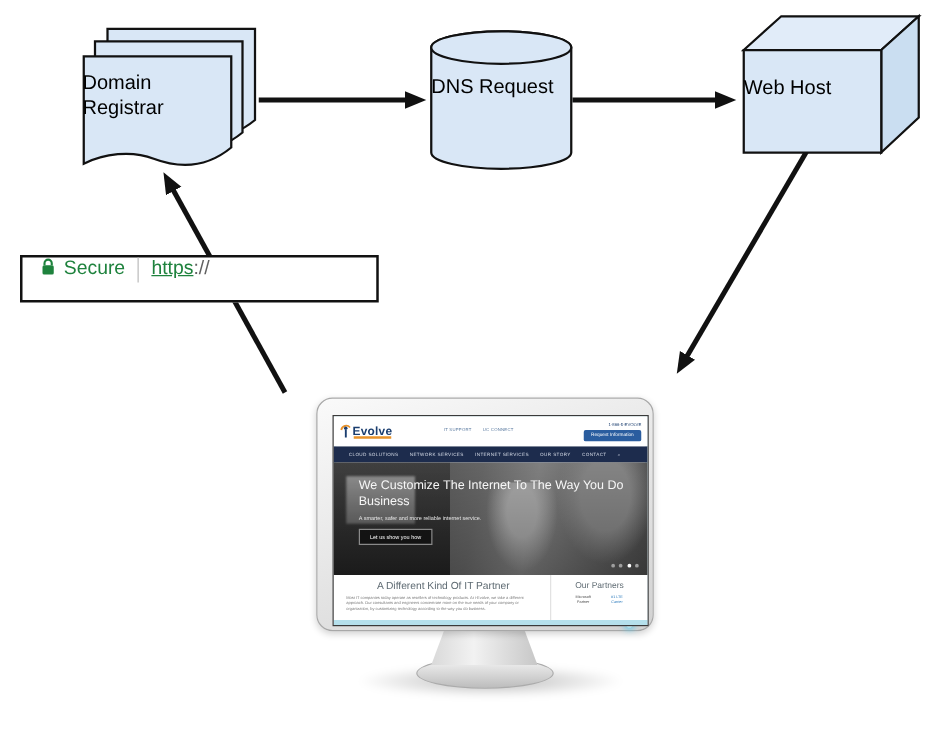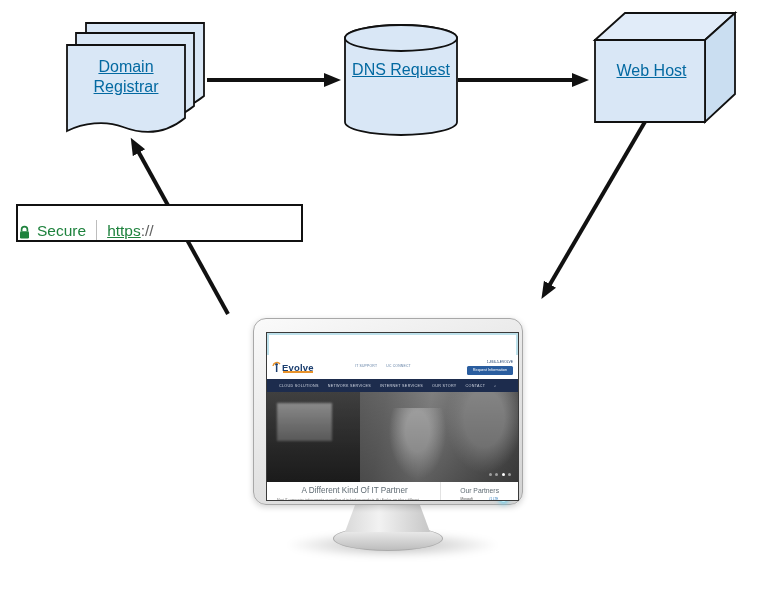--- a/index.html
+++ b/index.html
@@ -3,30 +3,30 @@
 <meta charset="utf-8">
 <style>
   html,body{margin:0;padding:0;background:#ffffff;}
   #page{position:relative;width:757px;height:592px;background:#ffffff;overflow:hidden;
         font-family:"Liberation Sans",sans-serif;}
 
   
   #diagram-svg{position:absolute;left:0;top:0;z-index:1;}
 
   
-  .node-label{position:absolute;z-index:2;text-align:center;color:#0369a1;
-              font-size:16px;line-height:20px;text-decoration:underline;}
+  .node-label{position:absolute;z-index:2;text-align:left;color:#000000;
+              font-size:16px;line-height:20px;}
   #label-registrar{left:66px;top:57px;width:120px;}
   #label-dns{left:345px;top:60px;width:112px;}
   #label-webhost{left:595px;top:61px;width:113px;}
 
   
   #address-bar{position:absolute;left:16px;top:204px;width:287px;height:38px;z-index:5;
                background:#ffffff;border:2px solid #111;box-sizing:border-box;
-               display:flex;align-items:flex-end;font-size:15.5px;}
+               display:flex;align-items:flex-start;padding-left:14px;font-size:15.5px;}
   #address-bar .secure{color:#1e823d;margin-left:6px;}
   #address-bar .divider{border-left:1.5px solid #bdbdbd;height:20px;margin:0 10px;}
   #address-bar .proto{color:#1e823d;text-decoration:underline;}
   #address-bar .sep{color:#616161;}
   #address-bar .url{color:#1c1c1c;}
 
   
   #monitor{position:absolute;left:250px;top:314px;width:280px;height:265px;z-index:3;}
   #monitor-shadow{position:absolute;left:35px;top:218px;width:215px;height:26px;border-radius:50%;
       background:radial-gradient(ellipse at center, rgba(0,0,0,0.28), rgba(0,0,0,0) 70%);
@@ -40,21 +40,21 @@
       background:linear-gradient(160deg,#fafafa,#d2d2d2);border:1px solid #a8a8a8;
       box-shadow:0 2px 6px rgba(0,0,0,0.18);box-sizing:border-box;}
   #power-led{position:absolute;left:247px;top:178px;width:5px;height:5px;border-radius:50%;
       background:#c4f0fa;box-shadow:0 0 5px 2px rgba(92,202,235,0.9);}
   #screen{position:absolute;left:12px;top:13px;width:251px;height:167px;background:#ffffff;
       border:1px solid #3a3a3a;box-sizing:content-box;overflow:hidden;
       box-shadow:inset 0 0 0 2px rgba(135,201,219,0.55);}
 
   
   .site-header{height:24px;background:#ffffff;display:flex;align-items:center;
-      padding:0 5px;position:relative;margin-top:22px;}
+      padding:0 5px;position:relative;}
   .logo{display:flex;align-items:center;}
   .logo-text{font-size:9.5px;font-weight:bold;color:#1b3e6f;letter-spacing:0.2px;margin-left:1px;}
   .logo-tagline{position:absolute;left:16px;top:16px;width:30px;height:1.5px;background:#e8922a;}
   .header-links{position:absolute;left:88px;top:9px;display:flex;gap:9px;}
   .header-links span{font-size:3.4px;color:#5a7aa0;letter-spacing:0.2px;}
   .header-right{margin-left:auto;display:flex;flex-direction:column;align-items:flex-end;gap:2px;}
   .phone{font-size:3.4px;color:#1b3e6f;}
   .cta-btn{background:#2a5d9f;color:#ffffff;font-size:3.8px;padding:2.5px 6px;border-radius:1.5px;}
 
   .site-nav{height:13px;background:#1d2c4d;display:flex;align-items:center;gap:9px;
@@ -180,20 +180,25 @@
           <span>CONTACT</span>
           <span class="nav-search">⌕</span>
         </div>
 
         <div class="hero">
           <div class="hero-monitors"></div>
           <div class="hero-monitor-glow"></div>
           <div class="hero-person1"></div>
           <div class="hero-person2"></div>
           <div class="hero-dim"></div>
+          <div class="hero-inner">
+            <div class="hero-heading">We Customize The Internet To The Way You Do Business</div>
+            <div class="hero-sub">A smarter, safer and more reliable internet service.</div>
+            <span class="hero-btn">Let us show you how</span>
+          </div>
           <div class="hero-dots">
             <i></i>
             <i></i>
             <i class="active"></i>
             <i></i>
           </div>
         </div>
 
         <div class="site-content">
           <div class="content-left">

